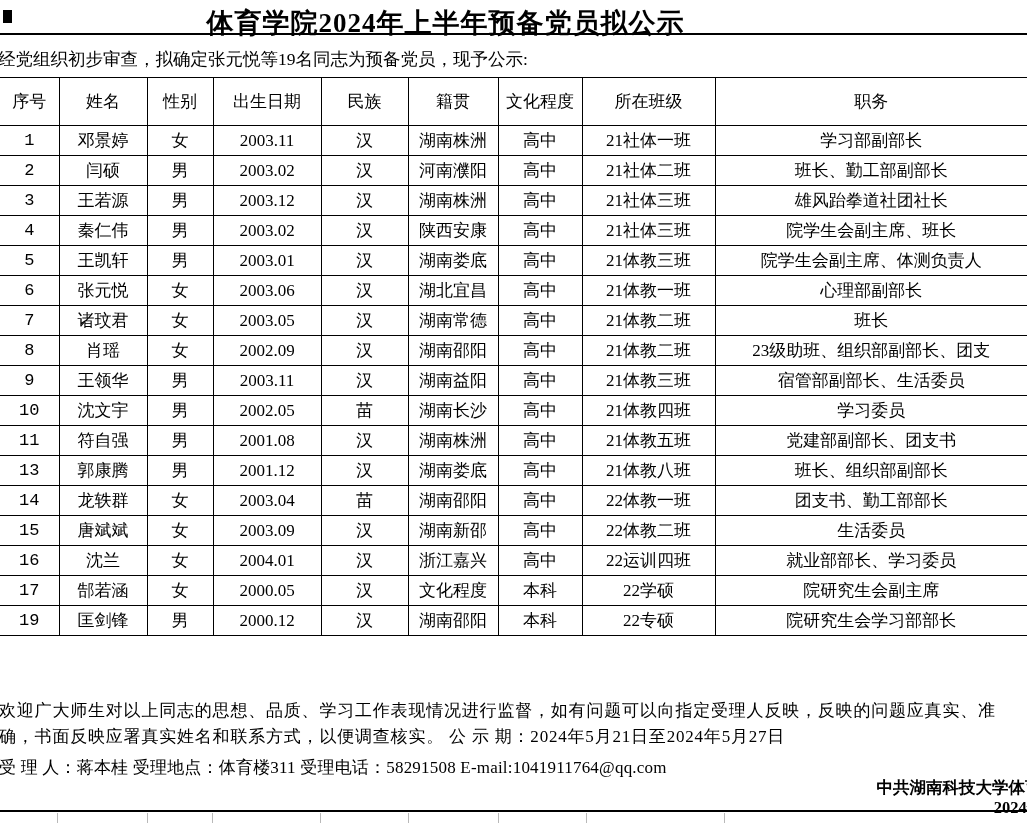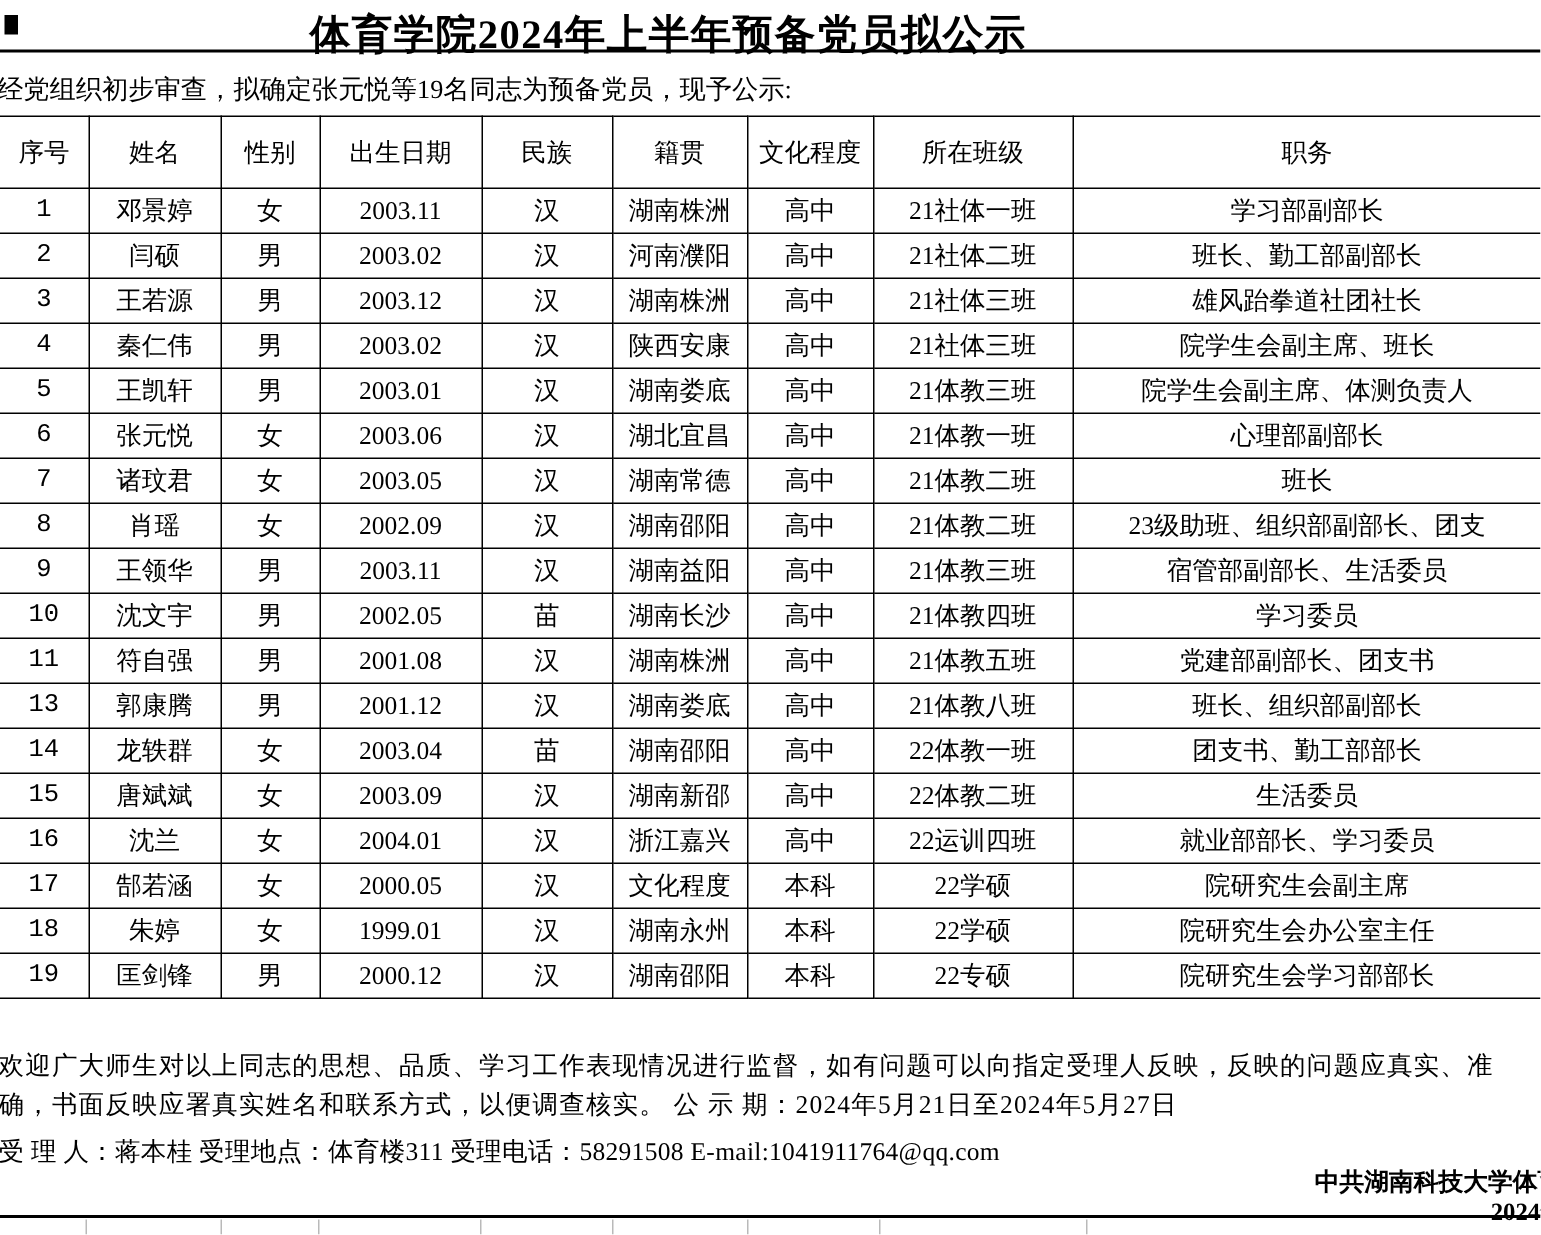--- a/index.html
+++ b/index.html
@@ -255,31 +255,20 @@
         <td>郜若涵</td>
         <td>女</td>
         <td>2000.05</td>
         <td>汉</td>
         <td>文化程度</td>
         <td>本科</td>
         <td>22学硕</td>
         <td>院研究生会副主席</td>
       </tr>
       <tr>
-        <td>18</td>
-        <td>朱婷</td>
-        <td>女</td>
-        <td>1999.01</td>
-        <td>汉</td>
-        <td>湖南永州</td>
-        <td>本科</td>
-        <td>22学硕</td>
-        <td>院研究生会办公室主任</td>
-      </tr>
-      <tr>
         <td>19</td>
         <td>匡剑锋</td>
         <td>男</td>
         <td>2000.12</td>
         <td>汉</td>
         <td>湖南邵阳</td>
         <td>本科</td>
         <td>22专硕</td>
         <td>院研究生会学习部部长</td>
       </tr>

